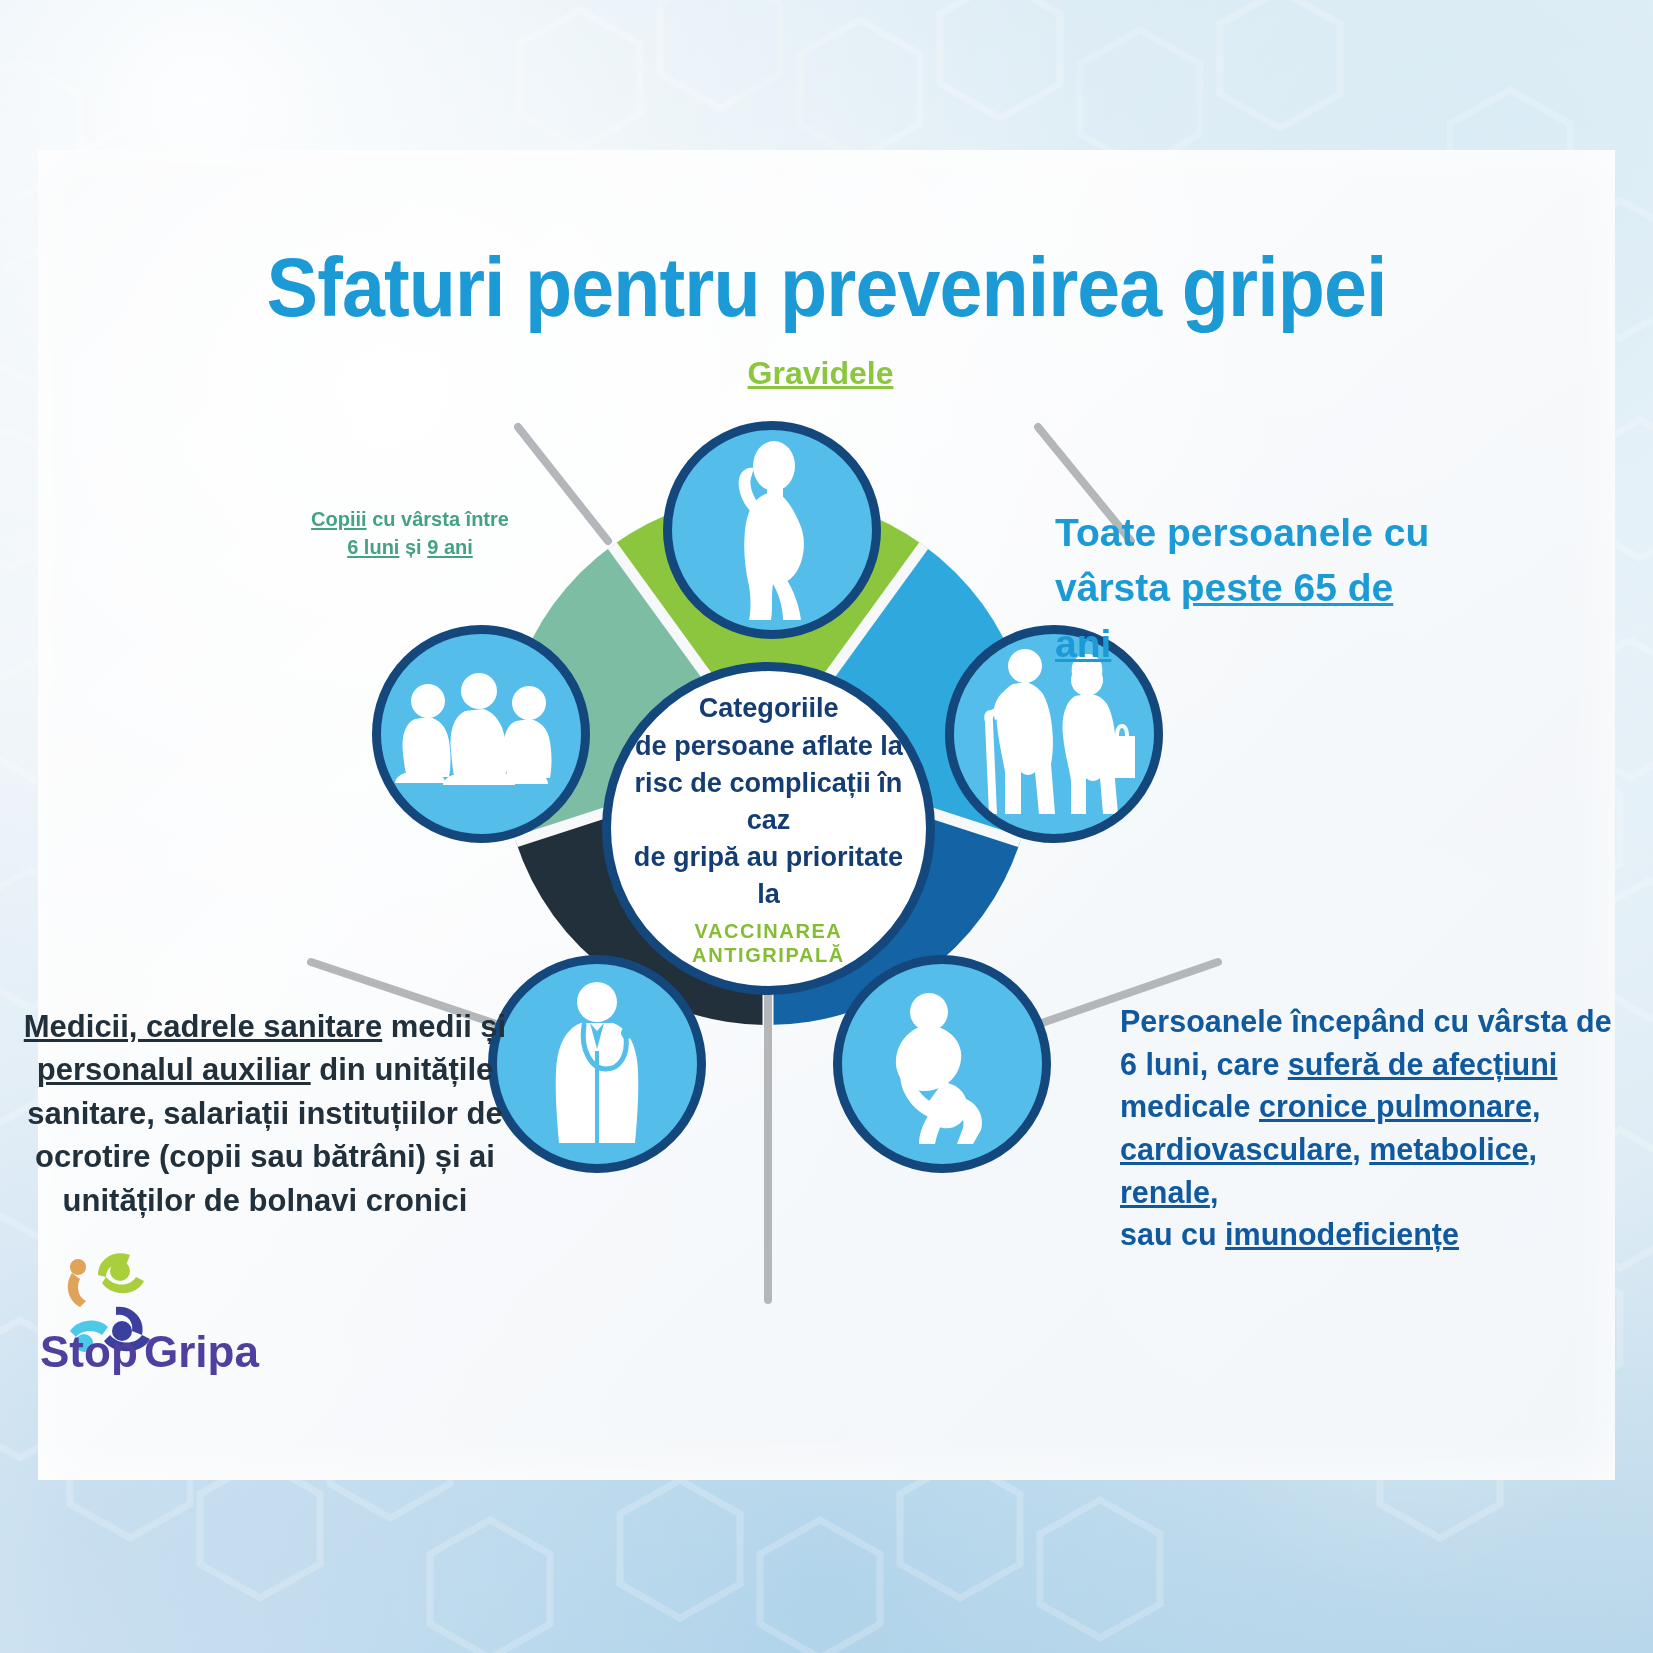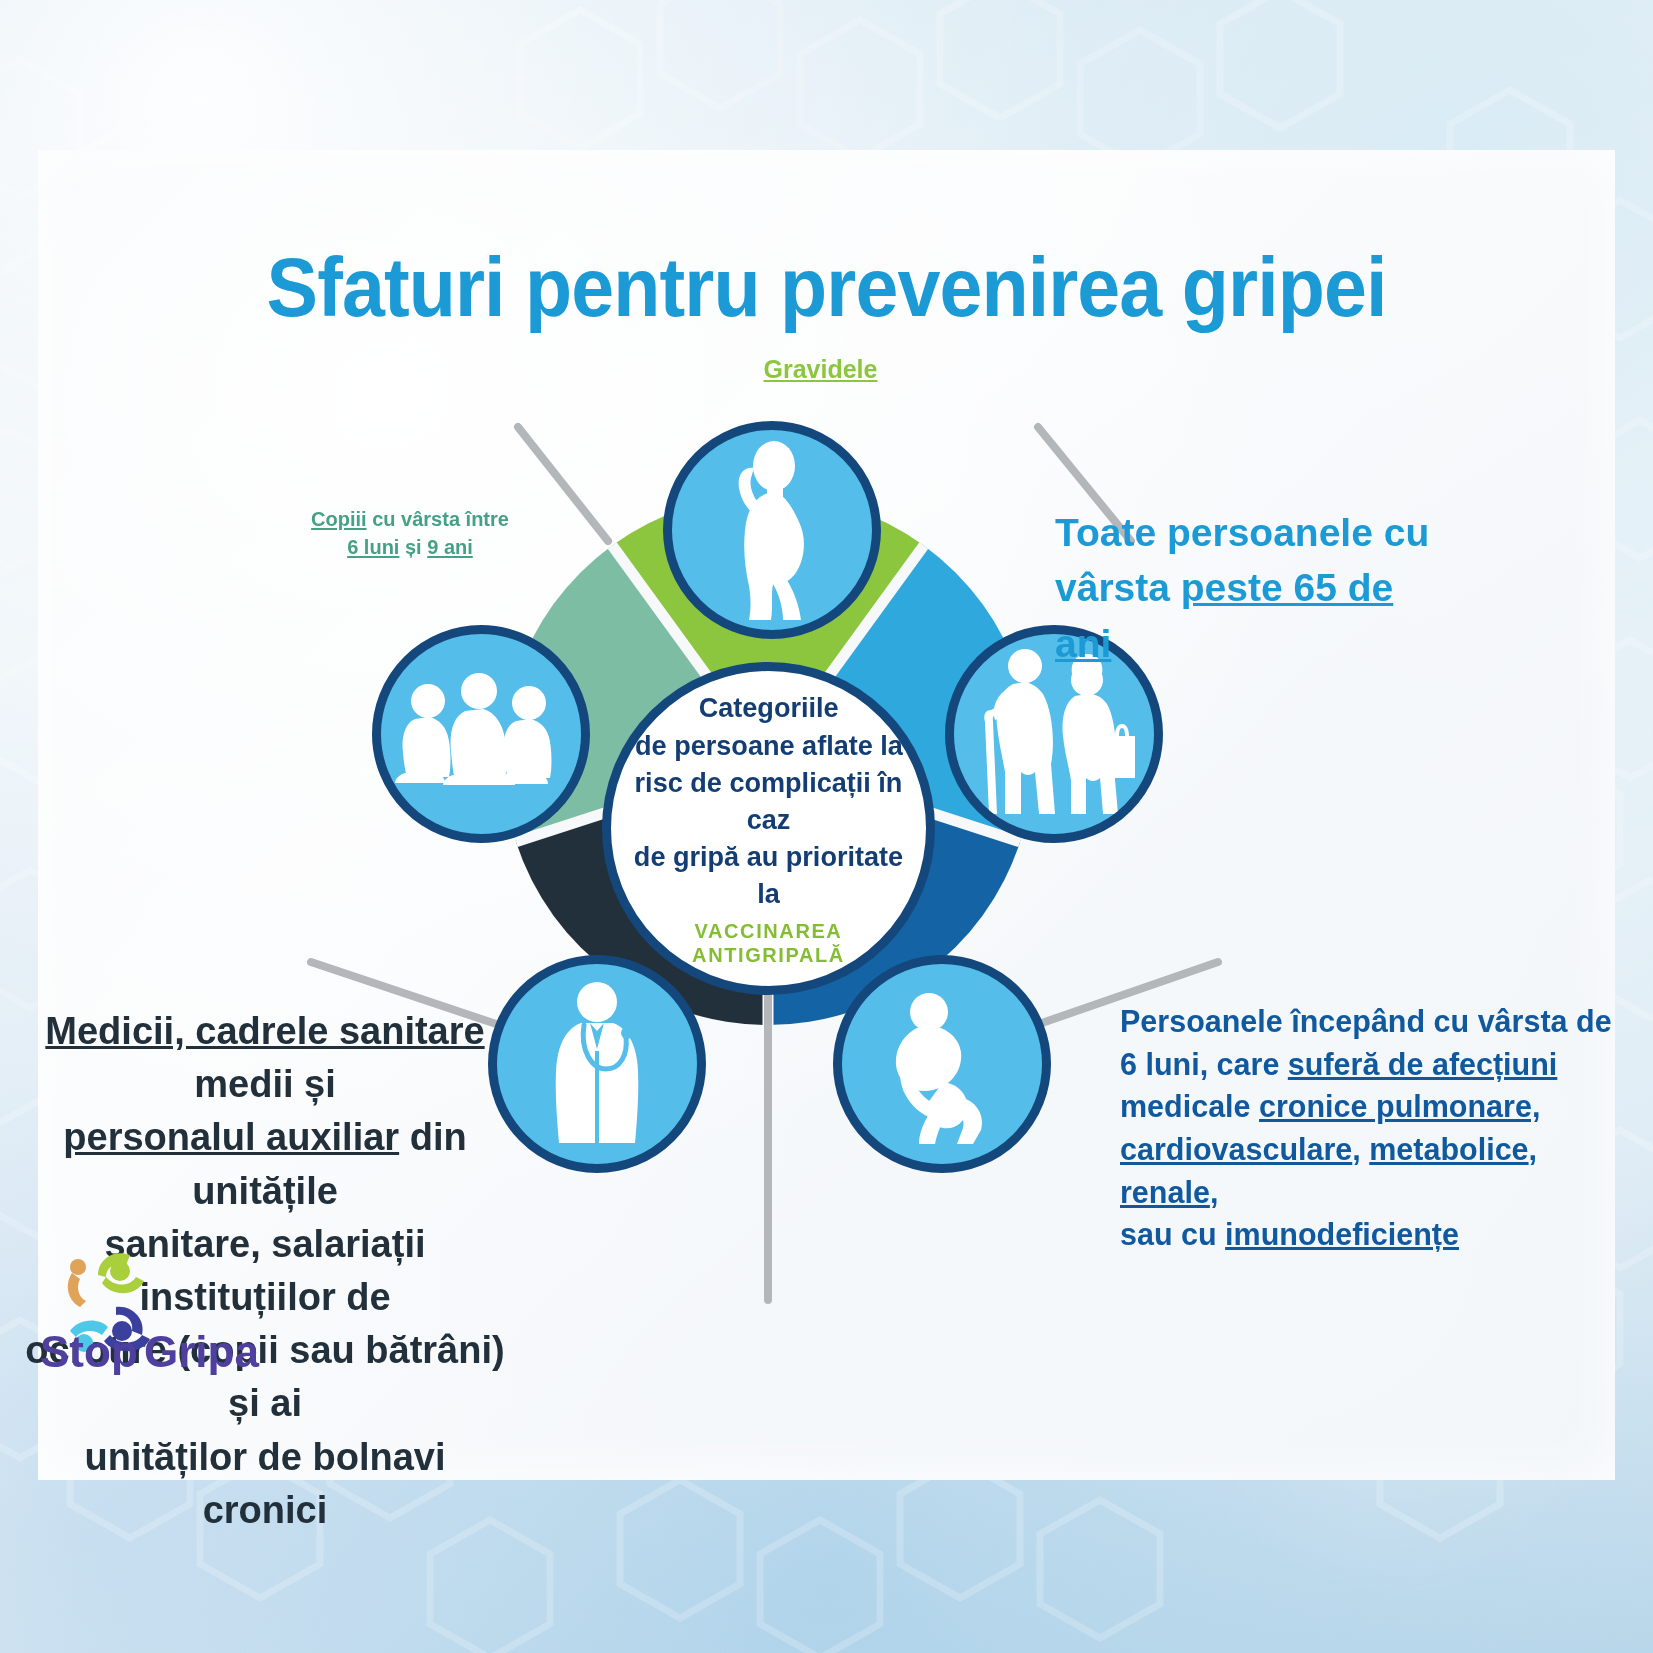--- a/index.html
+++ b/index.html
@@ -64,33 +64,33 @@
   .cgreen{
     font-weight:bold;font-size:20px;line-height:1.22;color:#84bd33;
     letter-spacing:1.6px;margin-top:7px;
   }
 
   .label{position:absolute;font-weight:bold;}
   .label u{text-decoration:underline;text-underline-offset:2px;}
 
   #lbl-gravidele{
     left:0;right:12px;top:355px;text-align:center;
-    font-size:25px;color:#8cc63e;
+    font-size:32px;color:#8cc63e;
   }
   #lbl-copiii{
     left:210px;top:505px;width:400px;text-align:center;
     font-size:20px;line-height:1.42;color:#45a184;
   }
   #lbl-varsta65{
     left:1055px;top:505px;width:390px;text-align:left;
     font-size:39px;line-height:1.42;color:#1c9ad6;
   }
   #lbl-medici{
     left:20px;top:1005px;width:490px;text-align:center;
-    font-size:38px;line-height:1.40;color:#22303b;
+    font-size:31px;line-height:1.40;color:#22303b;
   }
   #lbl-cronice{
     left:1120px;top:1000px;width:520px;text-align:left;
     font-size:30.5px;line-height:1.40;color:#10599e;
   }
 
   .logo{position:absolute;left:40px;top:1235px;width:300px;height:140px;}
   .logo svg{display:block;}
 </style>
 </head>

